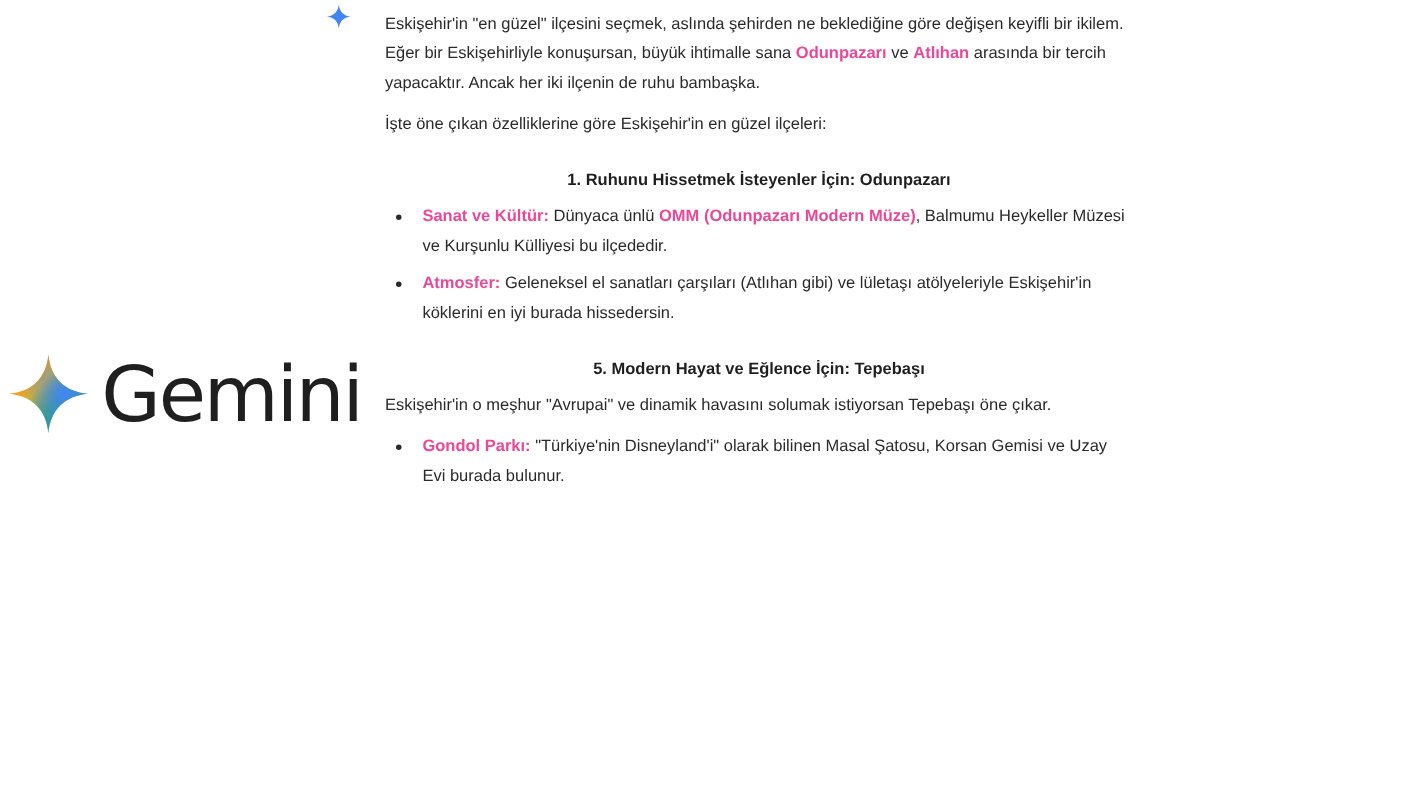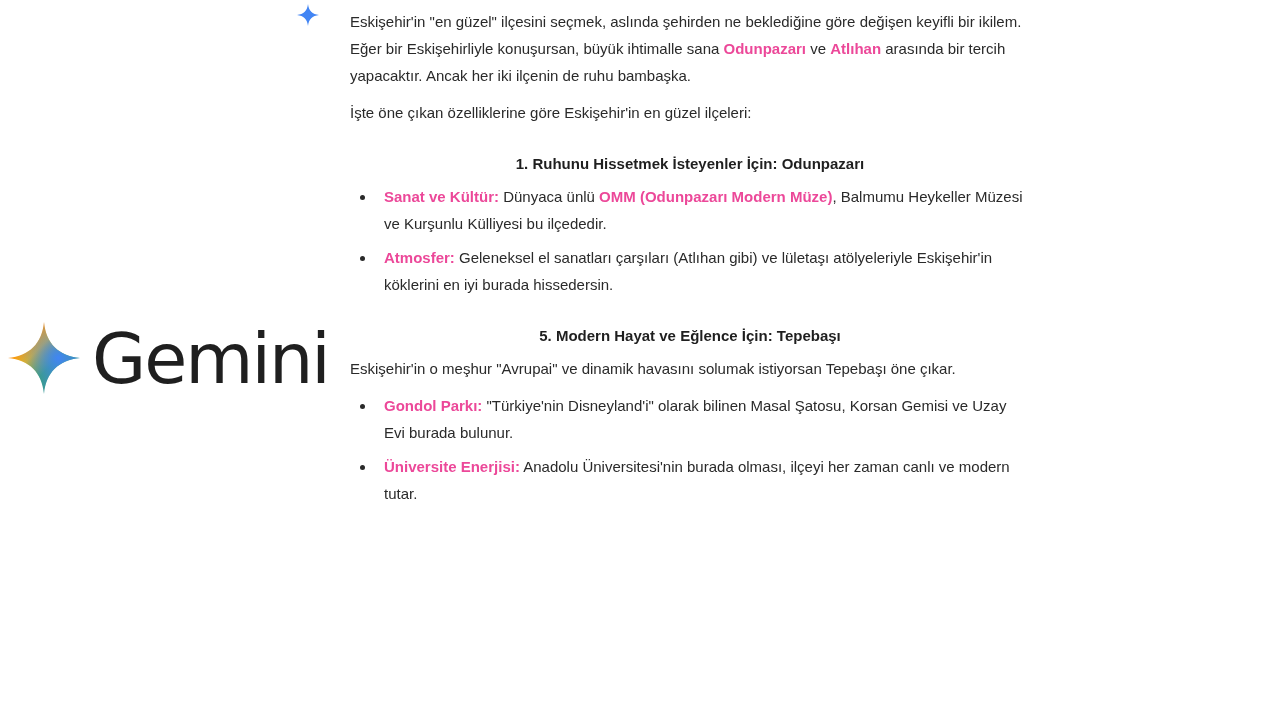--- a/index.html
+++ b/index.html
@@ -72,15 +72,14 @@
   <h3>1. Ruhunu Hissetmek İsteyenler İçin: Odunpazarı</h3>
   <ul>
     <li><b>Sanat ve Kültür:</b><span> Dünyaca ünlü </span><b>OMM (Odunpazarı Modern Müze)</b><span>, Balmumu Heykeller Müzesi ve Kurşunlu Külliyesi bu ilçededir.</span></li>
     <li><b>Atmosfer:</b><span> Geleneksel el sanatları çarşıları (Atlıhan gibi) ve lületaşı atölyeleriyle Eskişehir'in köklerini en iyi burada hissedersin.</span></li>
   </ul>
 
   <h3>5. Modern Hayat ve Eğlence İçin: Tepebaşı</h3>
   <p>Eskişehir'in o meşhur "Avrupai" ve dinamik havasını solumak istiyorsan Tepebaşı öne çıkar.</p>
   <ul>
     <li><b>Gondol Parkı:</b><span> "Türkiye'nin Disneyland'i" olarak bilinen Masal Şatosu, Korsan Gemisi ve Uzay Evi burada bulunur.</span></li>
-    <li><b>Üniversite Enerjisi:</b><span> Anadolu Üniversitesi'nin burada olması, ilçeyi her zaman canlı ve modern tutar.</span></li>
   </ul>
 </div>
 
 </body></html>

